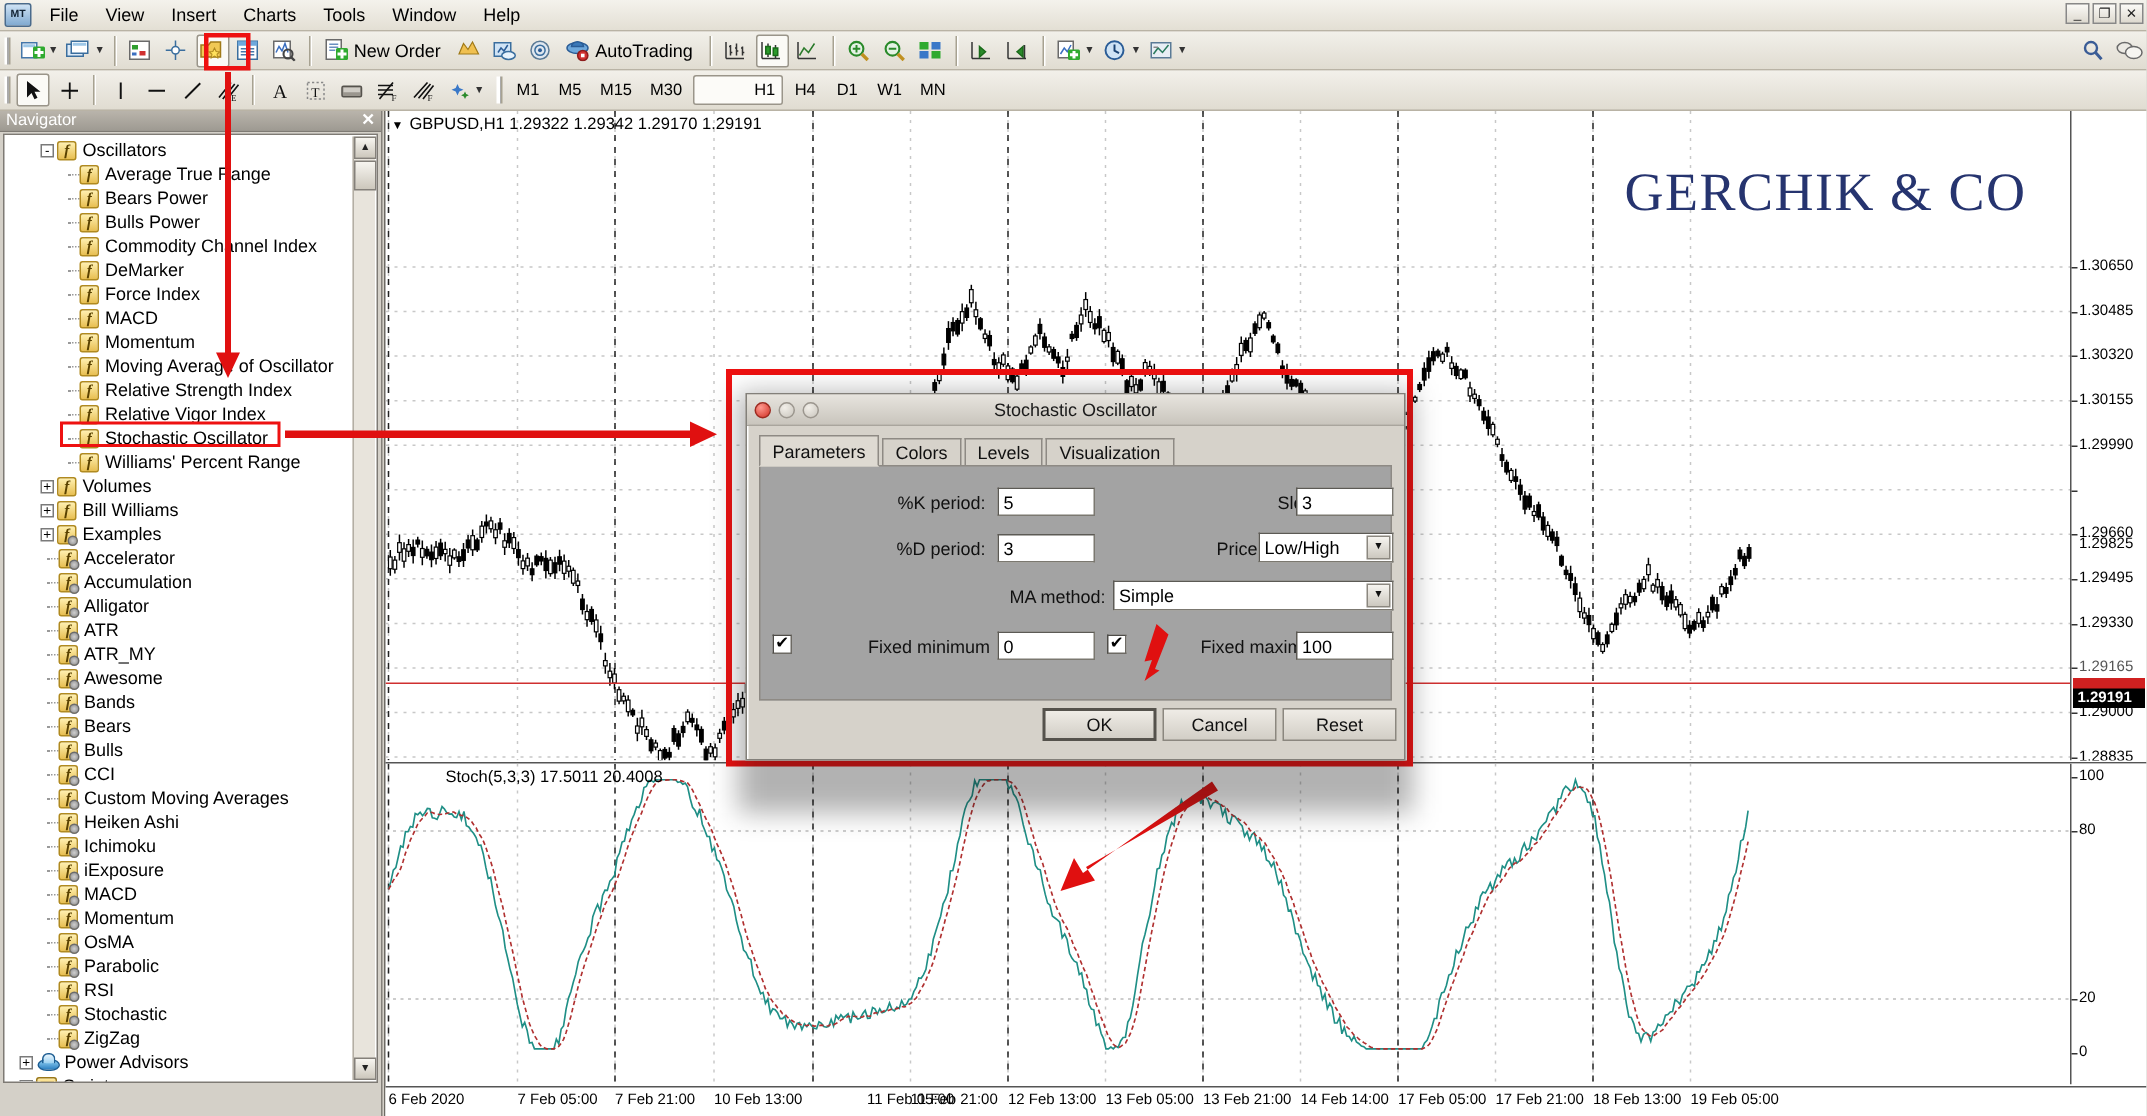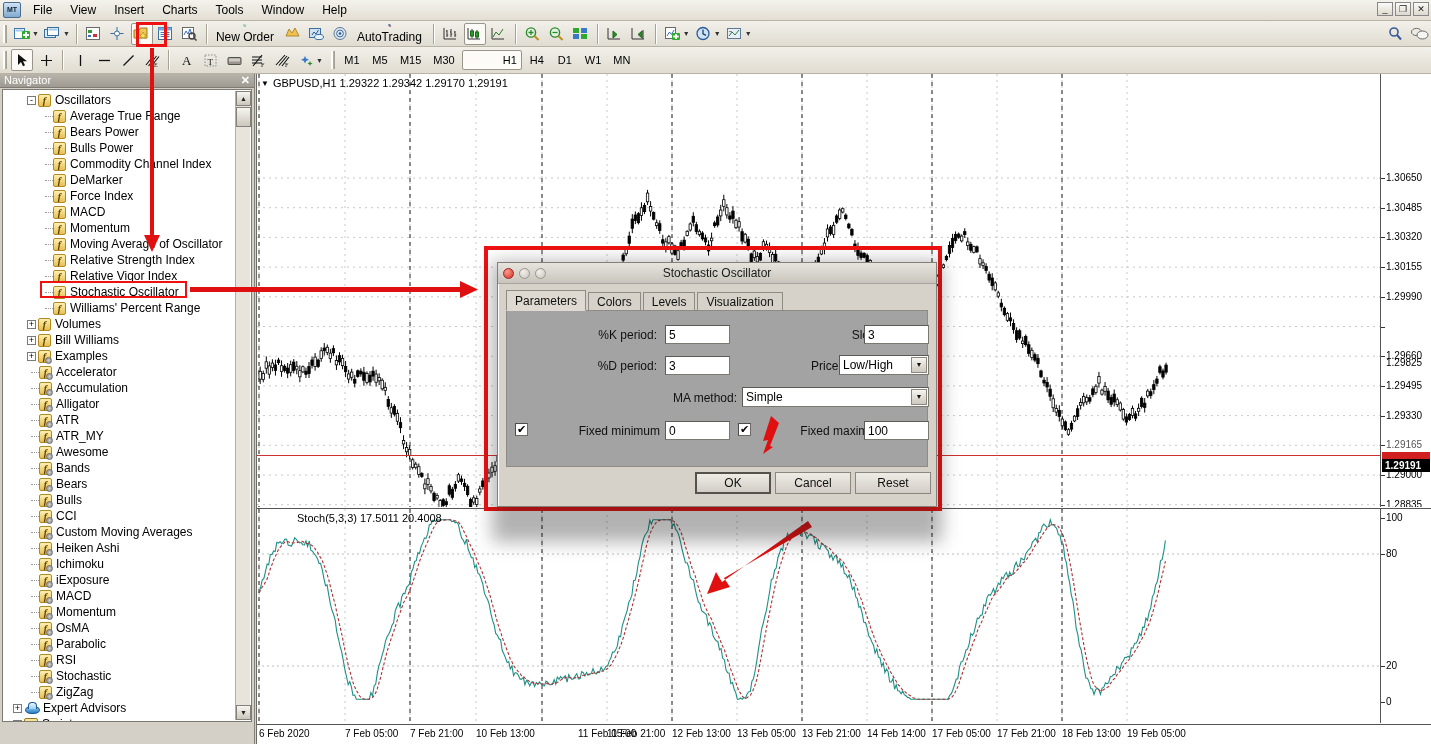--- a/index.html
+++ b/index.html
@@ -54,21 +54,21 @@
   .tbtn {
     width: 22px; height: 22px; margin: 0 1px;
     display: flex; align-items: center; justify-content: center;
     border: 1px solid transparent; border-radius: 2px;
     position: relative;
   }
   .tbtn.pressed { border: 1px solid #9a958a; background: #fbfaf6; }
   .tbtn-wide {
     height: 22px; margin: 0 1px; padding: 0 5px 0 2px;
     display: flex; align-items: center; gap: 3px;
-    border: 1px solid transparent; border-radius: 2px; font-size: 12px; flex-direction: column;
+    border: 1px solid transparent; border-radius: 2px; font-size: 12px;
   }
   .caret { font-size: 7px; color: #333; margin-left: -2px; margin-right: 2px; }
   .tsep { width: 1px; height: 20px; margin: 0 4px;
           border-left: 1px solid #a7a291; border-right: 1px solid #fff; }
   .tfbtn {
     min-width: 26px; height: 20px; padding: 0 4px; margin: 0 1px;
     display: flex; align-items: center; justify-content: center;
     font-size: 11px; border: 1px solid transparent; border-radius: 2px;
   }
   .tfbtn.active { border: 1px solid #9a958a; background: #fcfbf8; padding-left: 40px; }
@@ -867,21 +867,21 @@
           <div class="nrow">
             <div style="width: 24px; flex: 0 0 auto; height: 16px; position: relative;"></div>
             <div class="dots"></div>
             <div class="fico custom">f</div>
             <span>ZigZag</span>
           </div>
           <div class="nrow">
             <div style="width: 10px; flex: 0 0 auto; height: 16px; position: relative;"></div>
             <div class="expander">+</div>
             <div class="eaico"></div>
-            <span>Expert Advisors</span>
+            <span>Power Advisors</span>
           </div>
           <div class="nrow">
             <div style="width: 10px; flex: 0 0 auto; height: 16px; position: relative;"></div>
             <div class="expander">+</div>
             <div class="scrico"></div>
             <span>Scripts</span>
           </div>
         </div>
       <div class="nav-scroll-outer">
         <div class="nav-arrow">▲</div>
@@ -1522,20 +1522,21 @@
             <line x1="899.9" x2="899.9" y1="301.93490508911214" y2="312.3709376297427" stroke="#000" stroke-width="1"></line>
             <rect x="898.6999999999999" y="305.0423169991934" width="2.4" height="4.221208720467985" fill="#000000" stroke="#000" stroke-width="0.8"></rect>
             <line x1="902.95" x2="902.95" y1="290.65377507777885" y2="300.57698497222736" stroke="#000" stroke-width="1"></line>
             <rect x="901.75" y="292.75284024036955" width="2.4" height="5.725079569267109" fill="#000000" stroke="#000" stroke-width="0.8"></rect>
             <line x1="906" x2="906" y1="294.6257460852387" y2="305.35285444993065" stroke="#000" stroke-width="1"></line>
             <rect x="904.8" y="296.9156532250811" width="2.4" height="6.147294085007161" fill="#000000" stroke="#000" stroke-width="0.8"></rect>
             <line x1="909.05" x2="909.05" y1="288.7091779500247" y2="300.5337383510546" stroke="#000" stroke-width="1"></line>
             <rect x="907.8499999999999" y="291.101880198205" width="2.4" height="7.039155904669315" fill="#000000" stroke="#000" stroke-width="0.8"></rect>
           </g>
         </svg>
+      <div class="watermark">GERCHIK &amp; CO</div>
       <div class="chart-header">
         <span class="hdr-tri">▼</span>
         <span>GBPUSD,H1  1.29322 1.29342 1.29170 1.29191</span>
       </div>
       <div class="pricelineRed" id="ask-line" style="top:381px"></div>
       <div class="yaxis">
         <div id="price-ticks">
             <div class="ytick" style="top: 104px;"></div>
             <div class="ylabel" style="top: 98px;">1.30650</div>
             <div class="ytick" style="top: 133.7px;"></div>

